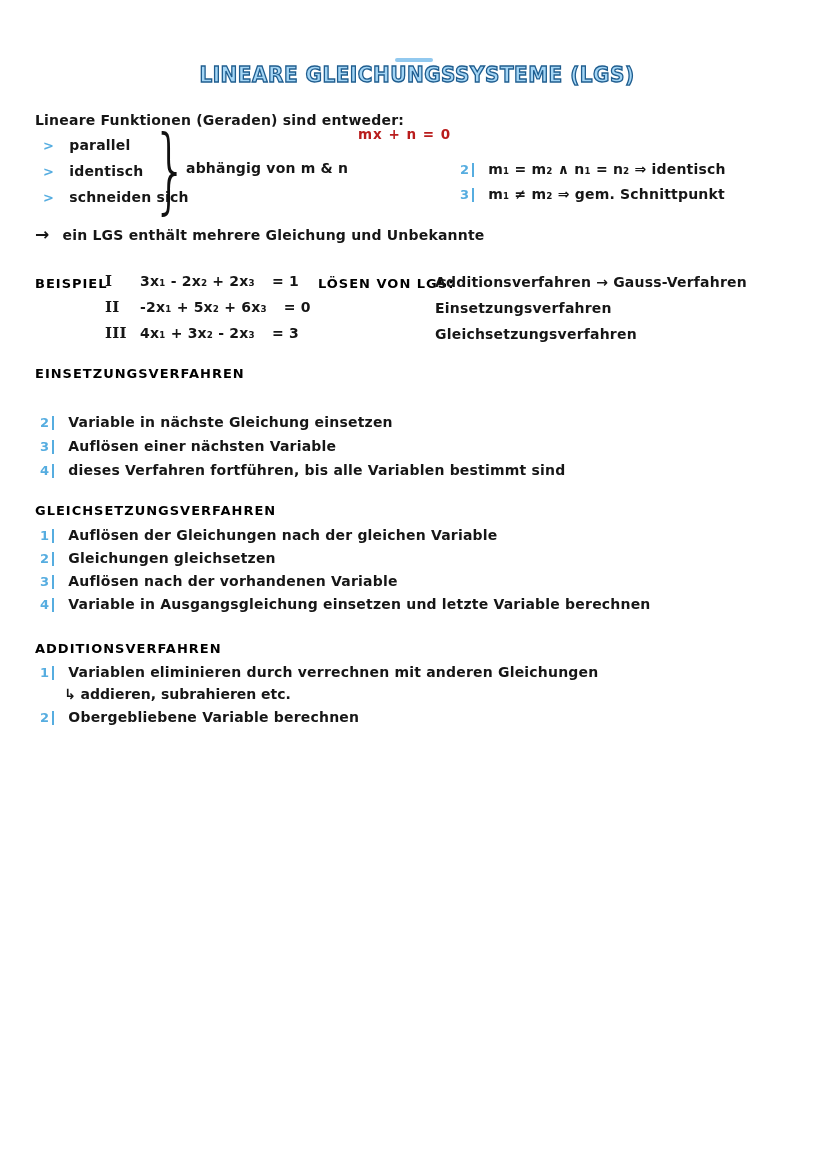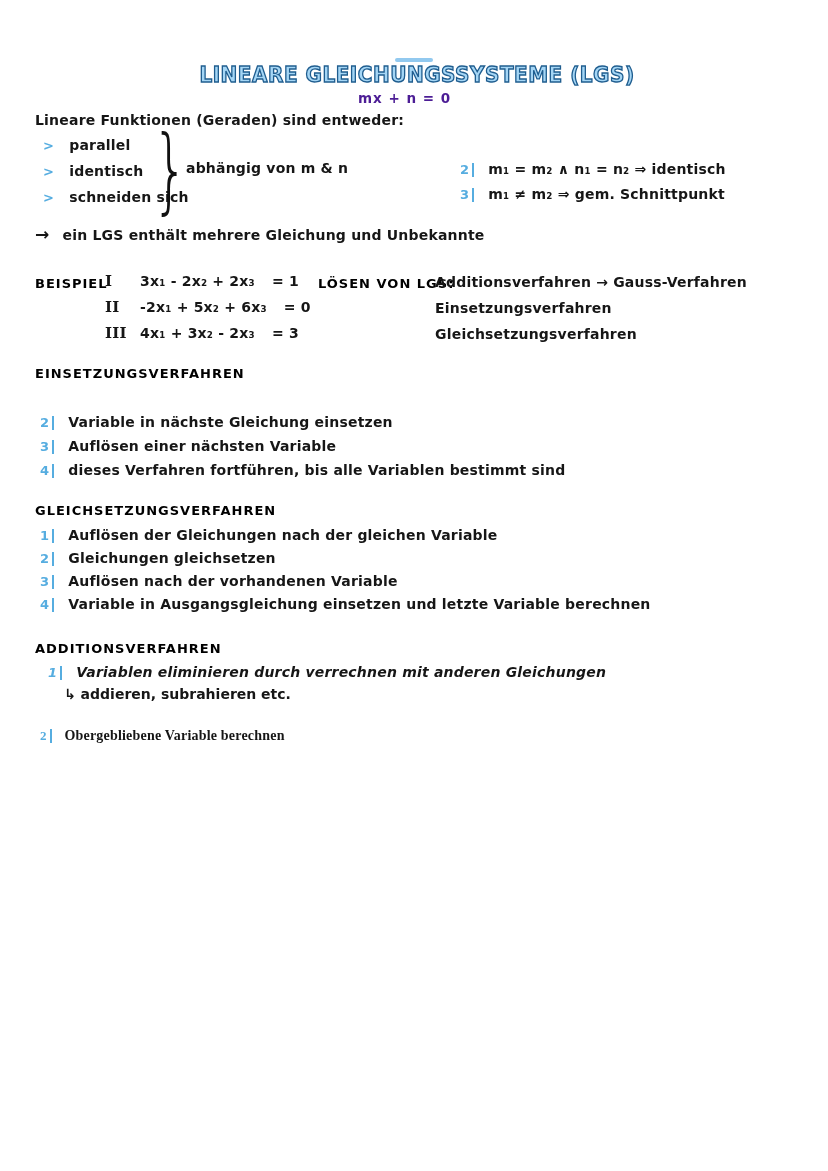--- a/index.html
+++ b/index.html
@@ -49,21 +49,21 @@
     font-size:92px;font-weight:200;line-height:86px;
     transform:scaleX(.62);transform-origin:left center;
     color:#111;
   }
   .roman{
     font-family:"DejaVu Serif",serif;font-weight:700;font-size:15px;
     display:inline-block;width:30px;
   }
   .eq-rhs{margin-left:12px;}
   .formula{
-    font-size:13.5px;font-weight:700;color:#4c1d95;letter-spacing:1px;
+    font-size:13.5px;font-weight:700;color:#b91c1c;letter-spacing:1px;margin-top:36px;
   }
   .arrow-big{font-size:17px;font-weight:700;margin-right:8px;}
   .subnote{font-size:14px;font-weight:600;}
 </style>
 </head>
 <body>
 
 <div class="page">
 
   <div class="header">
@@ -154,23 +154,23 @@
   <div class="abs hand step" style="left:40px;top:573px;">
     <span class="num">3</span>
     <span>Auflösen nach der vorhandenen Variable</span>
   </div>
   <div class="abs hand step" style="left:40px;top:596px;">
     <span class="num">4</span>
     <span>Variable in Ausgangsgleichung einsetzen und letzte Variable berechnen</span>
   </div>
 
   <div class="abs heading" style="left:35px;top:641px;">ADDITIONSVERFAHREN</div>
-  <div class="abs hand step" style="left:48px;top:664px;font-style:italic;">
+  <div class="abs hand step" style="left:40px;top:664px;">
     <span class="num">1</span>
     <span>Variablen eliminieren durch verrechnen mit anderen Gleichungen</span>
   </div>
   <div class="abs subnote" style="left:64px;top:686px;">↳ addieren, subrahieren etc.</div>
-  <div class="abs hand step" style="left:40px;top:728px;font-family:Liberation Serif, serif;">
+  <div class="abs hand step" style="left:40px;top:709px;">
     <span class="num">2</span>
     <span>Obergebliebene Variable berechnen</span>
   </div>
 
 </div>
 
 </body></html>

